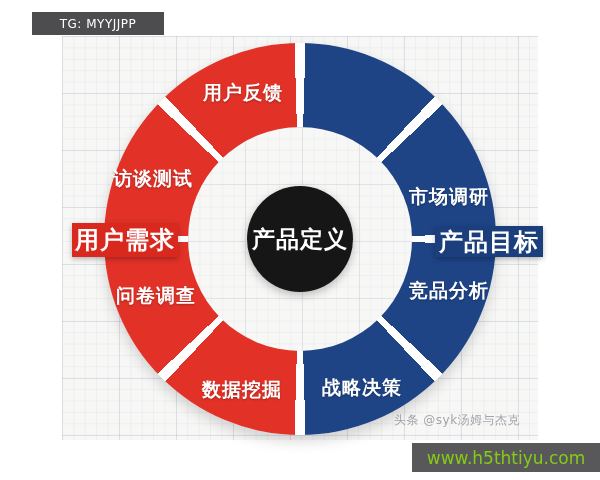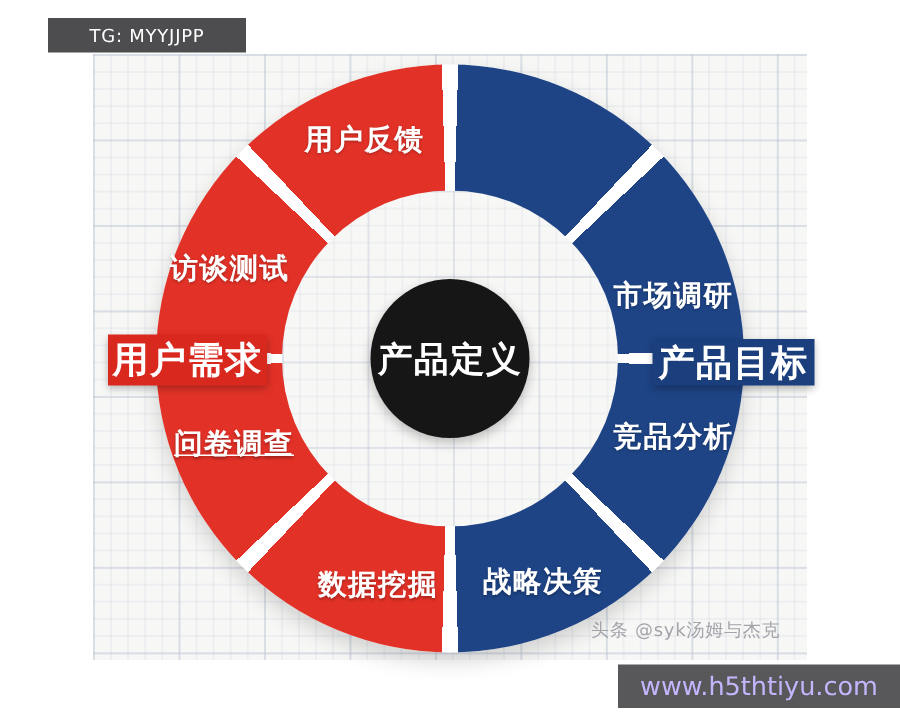--- a/index.html
+++ b/index.html
@@ -70,41 +70,41 @@
   .group-label.blue{left:419px;top:226px;width:108px;height:31px;background:var(--blue-dark);margin-left:16px;}
 
   .banner-top{
     position:absolute;left:8px;top:12px;width:132px;height:23px;background:#4d4d4f;
     color:#fff;font-size:12px;display:flex;align-items:center;justify-content:center;
     letter-spacing:.5px;
     margin-left:24px;
   }
   .banner-bottom{
     position:absolute;left:412px;top:443px;width:188px;height:29px;background:#58585a;
-    color:#c4b5fd;font-size:17px;display:flex;align-items:center;justify-content:center;
+    color:#84cc16;font-size:17px;display:flex;align-items:center;justify-content:center;
   }
   .watermark{
     position:absolute;left:394px;top:412px;color:#9b9aa2;font-size:12px;
     letter-spacing:.5px;white-space:nowrap;opacity:.9;
   }
 </style>
 </head>
 <body>
 
 <div class="page">
 
   <div class="paper"></div>
 
   <div class="ring"></div>
   <div class="hole"></div>
 
   <span class="seg-label" style="left:153px;top:179px;">访谈测试</span>
   <span class="seg-label" style="left:243px;top:93px;">用户反馈</span>
-  <span class="seg-label" style="left:156px;top:296px;text-decoration:underline;">问卷调查</span>
-  <span class="seg-label" style="left:252px;top:390px;font-family:Liberation Serif, serif;">数据挖掘</span>
+  <span class="seg-label" style="left:156px;top:296px;">问卷调查</span>
+  <span class="seg-label" style="left:242px;top:390px;font-family:Liberation Serif, serif;">数据挖掘</span>
 
   <span class="seg-label" style="left:449px;top:197px;">市场调研</span>
   <span class="seg-label" style="left:362px;top:388px;">战略决策</span>
   <span class="seg-label" style="left:449px;top:291px;">竞品分析</span>
 
   <div class="group-label red">用户需求</div>
   <div class="group-label blue">产品目标</div>
 
   <div class="center-circle">
     <span>产品定义</span>

